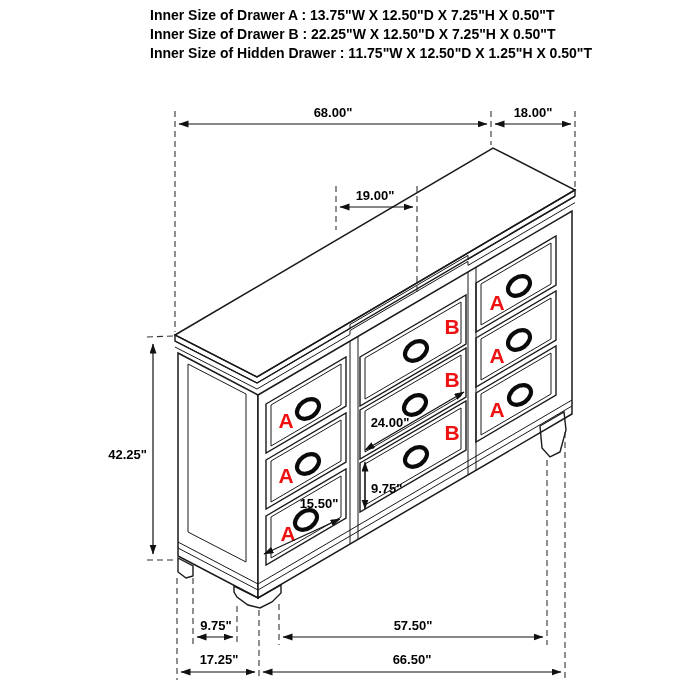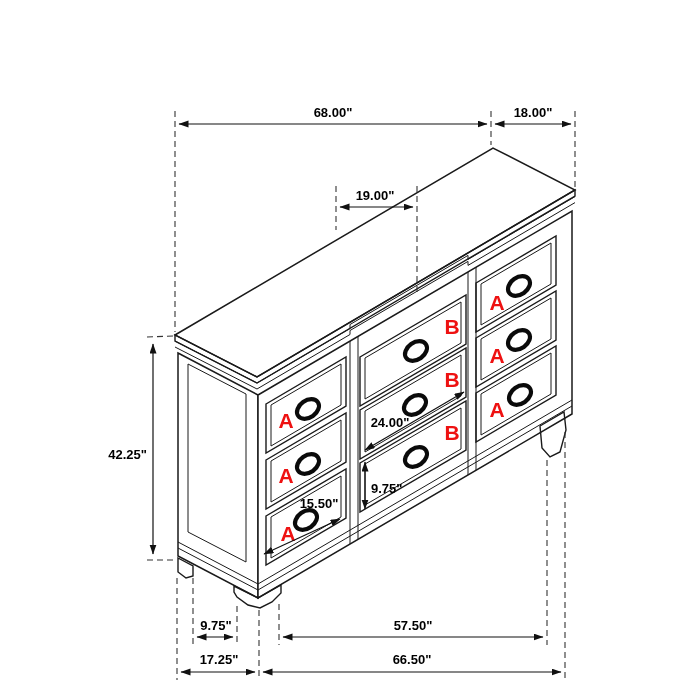--- a/index.html
+++ b/index.html
@@ -15,20 +15,25 @@
   .thin{fill:none;stroke:#1a1a1a;stroke-width:1;}
   .dim{stroke:#111;stroke-width:1.2;fill:none;}
   .dash{stroke:#333;stroke-width:1.1;fill:none;stroke-dasharray:6 4;}
   .handle{fill:none;stroke:#0a0a0a;stroke-width:4.2;}
 </style>
 </head>
 <body>
 
 <div class="page">
 
+  <div class="title-block">
+    <div>Inner Size of Drawer A : 13.75"W X 12.50"D X 7.25"H X 0.50"T</div>
+    <div>Inner Size of Drawer B : 22.25"W X 12.50"D X 7.25"H X 0.50"T</div>
+    <div>Inner Size of Hidden Drawer : 11.75"W X 12.50"D X 1.25"H X 0.50"T</div>
+  </div>
 
   <svg width="700" height="700" viewBox="0 0 700 700">
     <defs>
       <marker id="arr" markerWidth="11" markerHeight="9" refX="9.5" refY="3.5" orient="auto-start-reverse" markerUnits="userSpaceOnUse">
         <path d="M0,0 L10,3.5 L0,7 Z" fill="#111"></path>
       </marker>
     </defs>
 
     <g>
 

